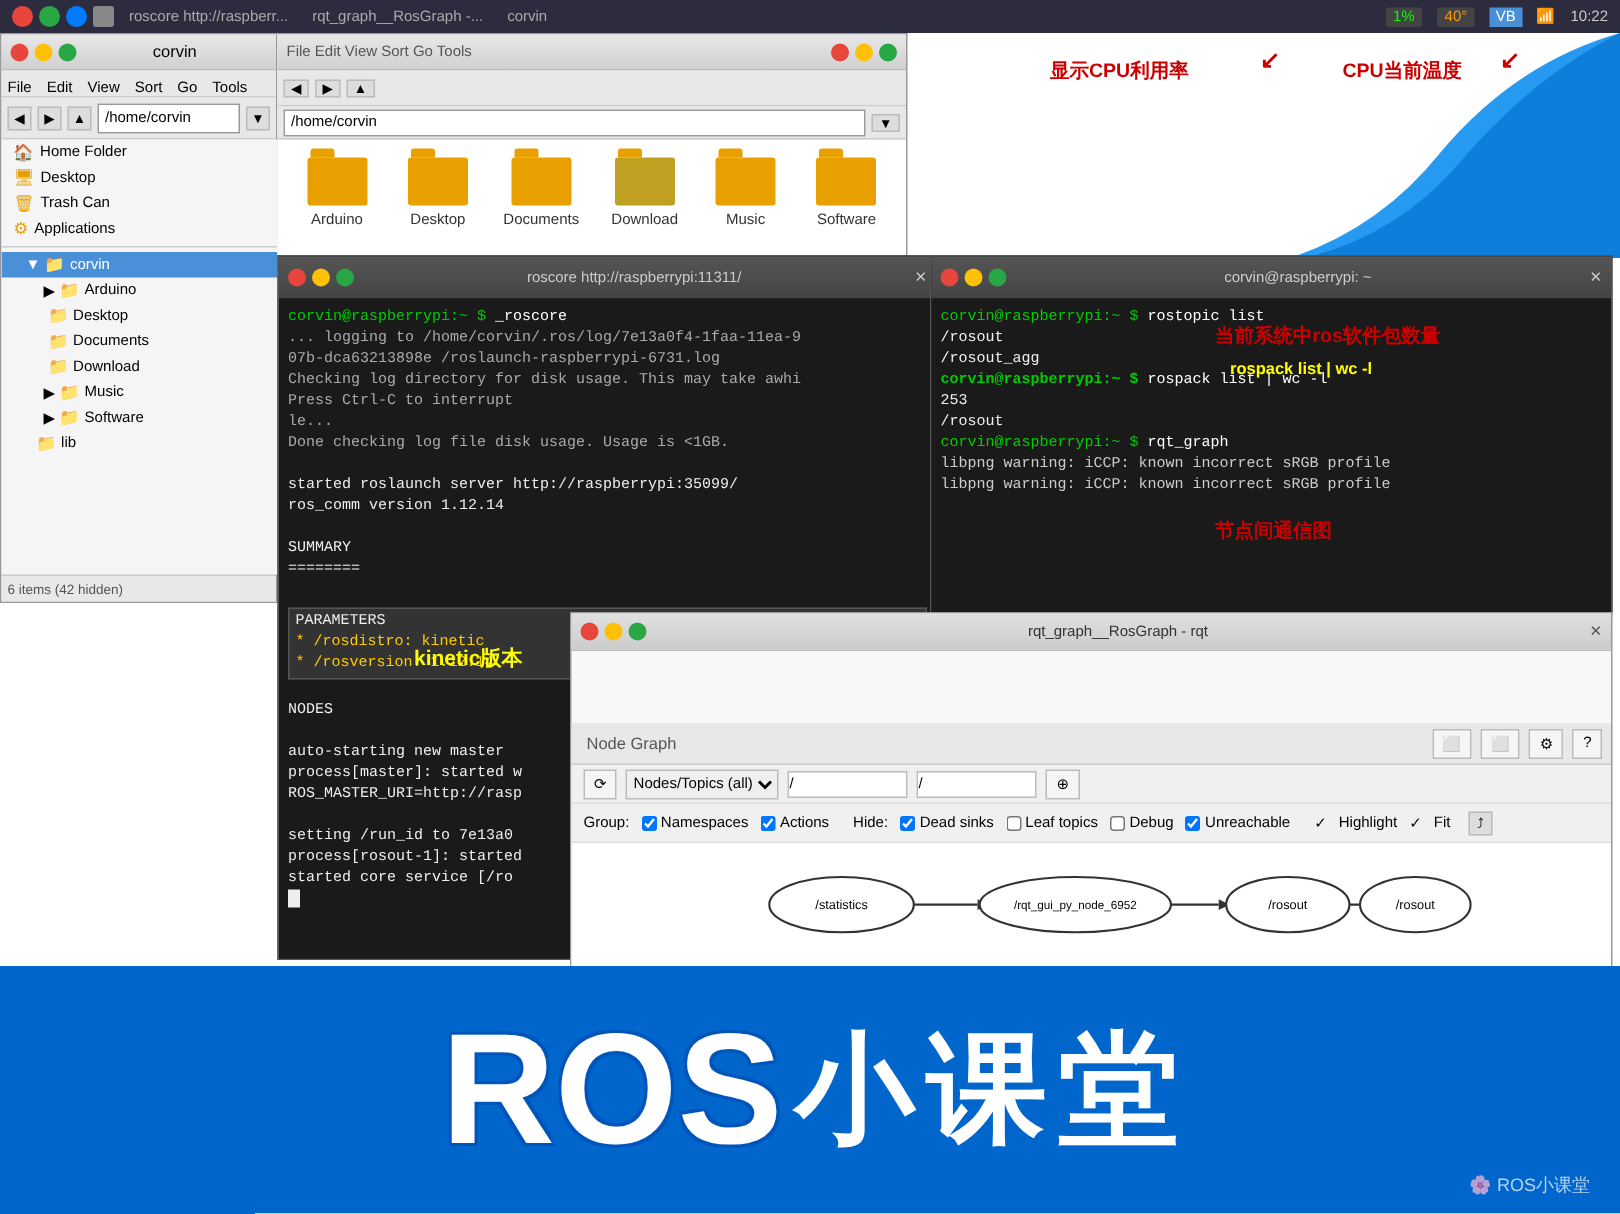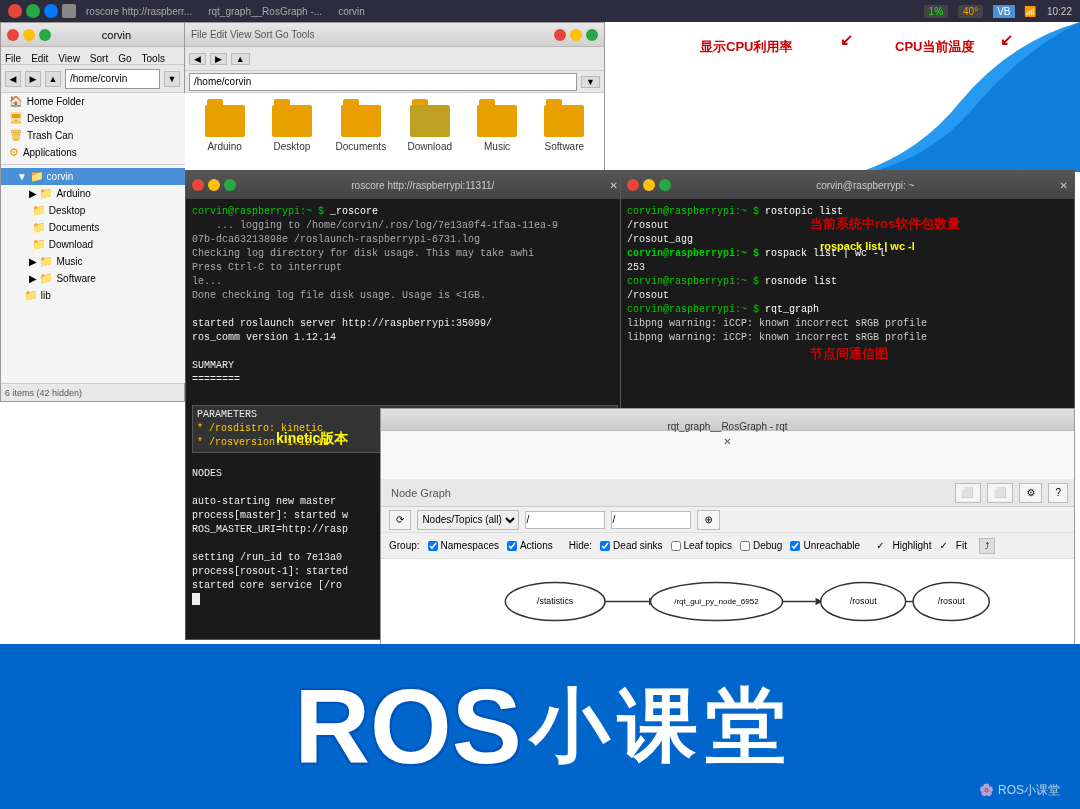--- a/index.html
+++ b/index.html
@@ -223,26 +223,25 @@
       background: #f8f8f8;
       border: 1px solid #999;
       display: flex;
       flex-direction: column;
     }
     .rqt-titlebar {
       background: linear-gradient(180deg, #e0e0e0, #ccc);
       height: 22px;
       display: flex;
       align-items: center;
-      padding: 0 6px;
+      padding: 12px 6px;
       font-size: 10px;
       color: #333;
       gap: 4px;
       border-bottom: 1px solid #bbb;
-      flex-direction: column;
     }
     .rqt-toolbar {
       height: 28px;
       background: #e8e8e8;
       border-bottom: 1px solid #ccc;
       display: flex;
       align-items: center;
       padding: 0 6px;
       gap: 6px;
       margin-top: 48px;
@@ -562,21 +561,21 @@
 <div id="terminal-roscore">
   <div class="terminal-titlebar">
     <span class="wm-btn" style="background:#e8453c;"></span>
     <span class="wm-btn" style="background:#ffc107;"></span>
     <span class="wm-btn" style="background:#28a745;"></span>
     <span class="terminal-title">roscore http://raspberrypi:11311/</span>
     <span style="font-size:10px;">✕</span>
   </div>
   <div class="terminal-body">
     <div><span class="term-green">corvin@raspberrypi:~ $</span> <span class="term-white">_roscore</span></div>
-    <div style="color:#aaa;margin-left:24px;">... logging to /home/corvin/.ros/log/7e13a0f4-1faa-11ea-9</div>
+    <div style="color:#aaa;">... logging to /home/corvin/.ros/log/7e13a0f4-1faa-11ea-9</div>
     <div style="color:#aaa;">07b-dca63213898e /roslaunch-raspberrypi-6731.log</div>
     <div style="color:#aaa;">Checking log directory for disk usage. This may take awhi</div>
     <div style="color:#aaa;">Press Ctrl-C to interrupt</div>
     <div style="color:#aaa;">le...</div>
     <div style="color:#aaa;">Done checking log file disk usage. Usage is &lt;1GB.</div>
     <div>&nbsp;</div>
     <div style="color:#eee;">started roslaunch server http://raspberrypi:35099/</div>
     <div style="color:#eee;">ros_comm version 1.12.14</div>
     <div>&nbsp;</div>
     <div style="color:#eee;">SUMMARY</div>
@@ -610,21 +609,20 @@
     <span class="wm-btn" style="background:#28a745;"></span>
     <span class="terminal-title">corvin@raspberrypi: ~</span>
     <span style="font-size:10px;">✕</span>
   </div>
   <div class="terminal-body">
     <div><span class="term-green">corvin@raspberrypi:~ $</span> <span class="term-white">rostopic list</span></div>
     <div style="color:#eee;">/rosout</div>
     <div style="color:#eee;">/rosout_agg</div>
     <div><span class="term-green term-bold">corvin@raspberrypi:~ $</span> <span class="term-white">rospack list | wc -l</span></div>
     <div style="color:#eee;">253</div>
-    <div><span class="term-green">corvin@raspberrypi:~ $</span> <span class="term-white">rosnode list</span></div>
     <div style="color:#eee;">/rosout</div>
     <div><span class="term-green">corvin@raspberrypi:~ $</span> <span class="term-white">rqt_graph</span></div>
     <div style="color:#cccccc;">libpng warning: iCCP: known incorrect sRGB profile</div>
     <div style="color:#cccccc;">libpng warning: iCCP: known incorrect sRGB profile</div>
   </div>
 </div>
 
 <div class="annotation" style="top:215px; left:810px; font-size:13px;">当前系统中ros软件包数量</div>
 <div style="position:absolute;top:240px;left:820px;color:#ffff00;font-size:11px;font-weight:bold;">rospack list | wc -l</div>
 

